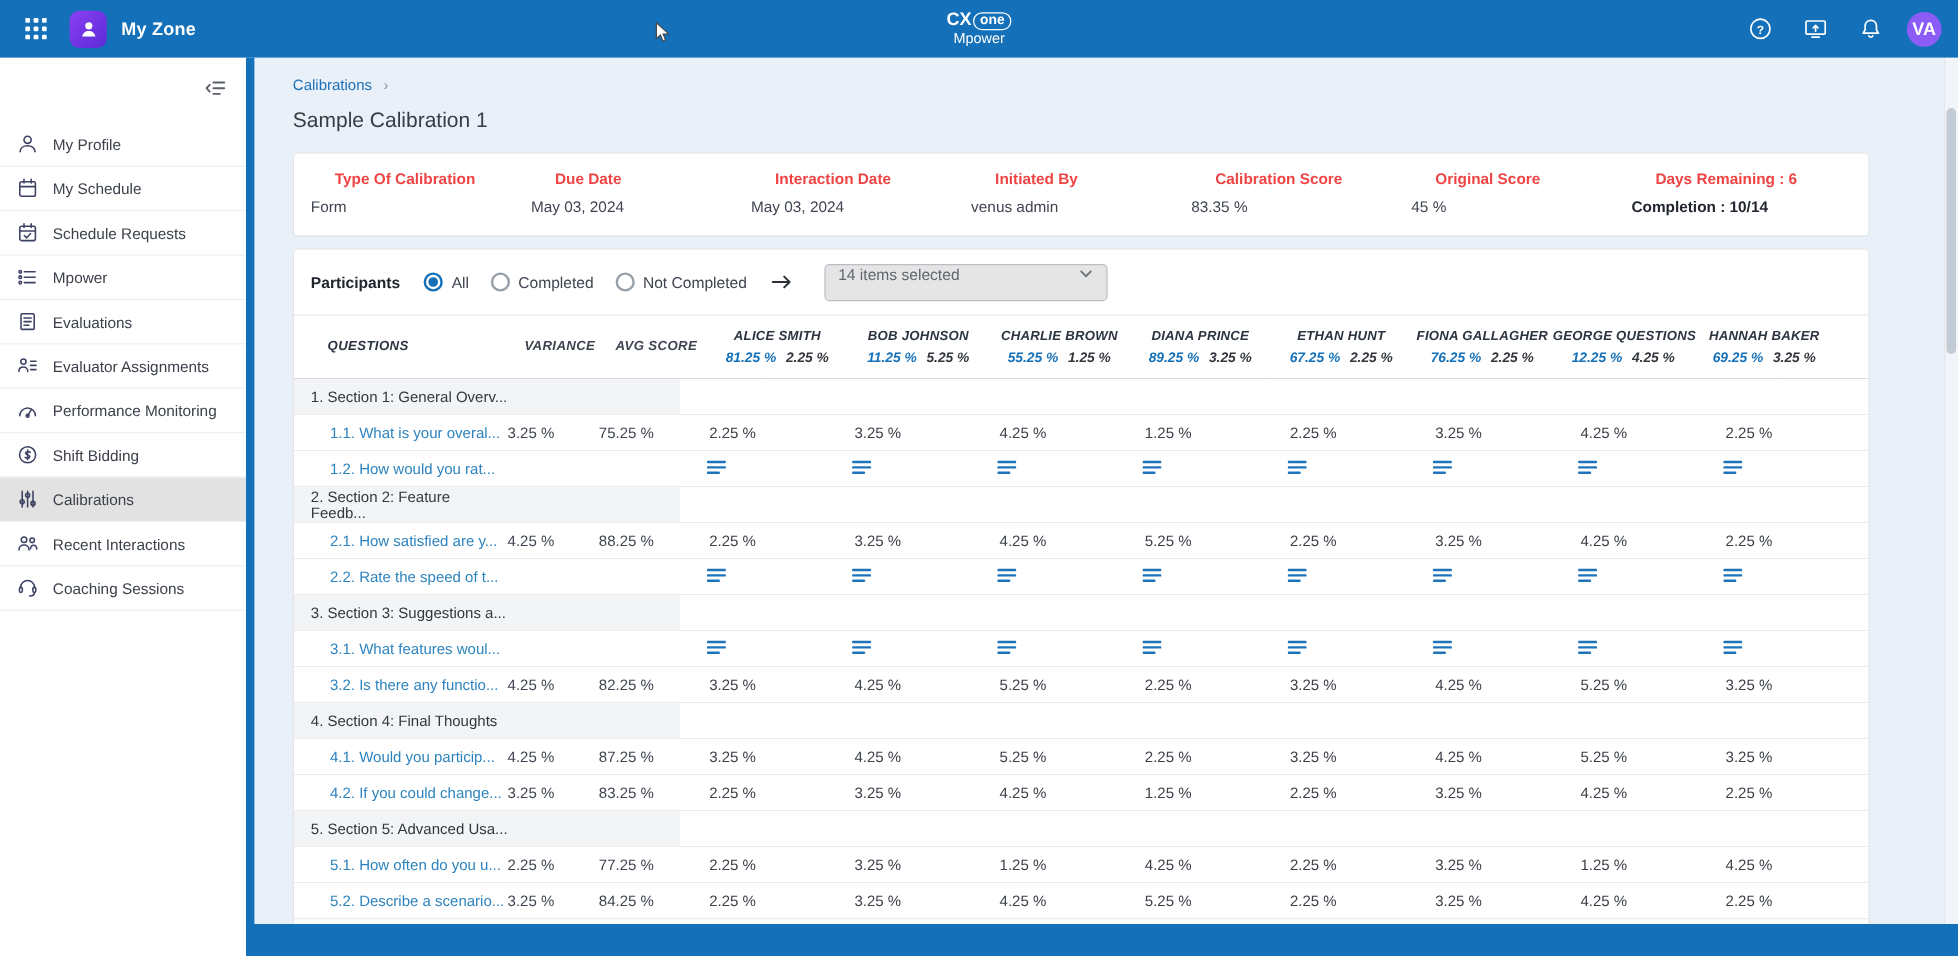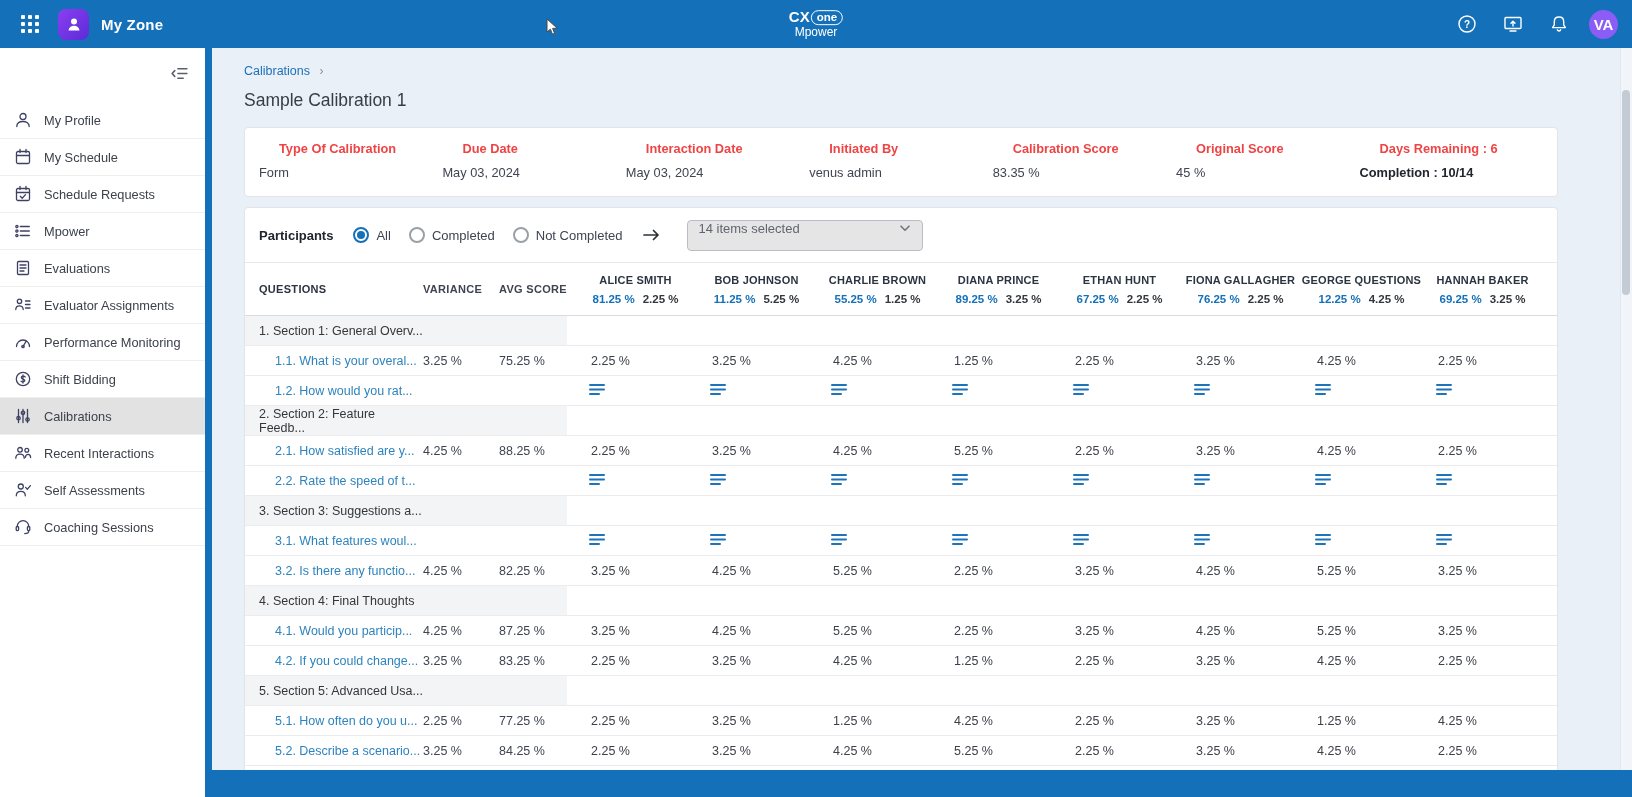--- a/index.html
+++ b/index.html
@@ -69,22 +69,22 @@
   .radio.checked::after { content:""; position:absolute; inset:2px; border-radius:50%; background:#1470b8; }
   .radio-label { font-size:13px; color:#3f4450; }
   .apply-arrow { display:flex; }
   .apply-arrow svg * { stroke:#2c3137; fill:none; stroke-width:1.7; stroke-linecap:round; stroke-linejoin:round; }
   .dropdown { margin-left:6px; width:236px; height:31px; border:1px solid #b9bec6; border-radius:4px;
     display:flex; justify-content:space-between; padding:0 10px; cursor:pointer; background:#e5e5e5; }
   .dropdown span { font-size:13px; color:#5f6670; }
   .dropdown svg * { stroke:#70767e; fill:none; stroke-width:1.6; stroke-linecap:round; stroke-linejoin:round; }
 
   
-  .thead { display:flex; align-items:center; height:54px; padding:0 14px; border-top:1px solid #e5e8ec;
-    border-bottom:1px solid #d8dce1; }
+  .thead { display:flex; align-items:center; height:54px; padding:0 28px; border-top:1px solid #e5e8ec;
+    border-bottom:1px solid #d8dce1;font-style:italic; }
   .cell { flex:none; }
   .c-q { width:164px; }
   .c-v { width:76px; }
   .c-a { width:76px; }
   .c-p { flex:1 1 0; min-width:0; }
   .th { font-size:11px; font-weight:700; color:#2c3440; letter-spacing:.3px; }
   .th-p { text-align:center; }
   .th-name { font-size:11px; font-weight:700; color:#2c3440; letter-spacing:.2px; white-space:nowrap; }
   .th-scores { margin-top:7px; font-size:11.5px; font-weight:700; display:flex; justify-content:center; gap:8px; }
   .th-scores .sc { color:#1470b8; }
@@ -279,30 +279,20 @@
               <circle cx="12.8" cy="6.3" r="1.9"></circle>
               <path d="M1.8 14.3c0-2.6 1.9-4.1 4.2-4.1s4.2 1.5 4.2 4.1"></path>
               <path d="M11.3 13.3c.3-2 1.4-3 2.8-3 1.4 0 2.5 1.2 2.5 3.3"></path>
             </svg>
           </span>
           <span class="s-label">Recent Interactions</span>
         </div>
         <div class="side-item">
           <span class="s-icon">
             <svg width="18" height="18" viewBox="0 0 18 18">
-              <circle cx="6.8" cy="5.5" r="2.5"></circle>
-              <path d="M2.3 14.8c0-2.9 2-4.4 4.5-4.4s4.5 1.5 4.5 4.4"></path>
-              <path d="M11.6 6.4l1.8 1.8 3-3.6"></path>
-            </svg>
-          </span>
-          <span class="s-label">Self Assessments</span>
-        </div>
-        <div class="side-item">
-          <span class="s-icon">
-            <svg width="18" height="18" viewBox="0 0 18 18">
               <path d="M3.2 8.5a5.8 5.8 0 0 1 11.6 0"></path>
               <rect x="2.2" y="8.5" width="2.4" height="4.2" rx="1.1"></rect>
               <rect x="13.4" y="8.5" width="2.4" height="4.2" rx="1.1"></rect>
               <path d="M14.8 12.7c0 2-1.6 2.9-4.1 2.9"></path>
             </svg>
           </span>
           <span class="s-label">Coaching Sessions</span>
         </div>
       </nav>
   </aside>

